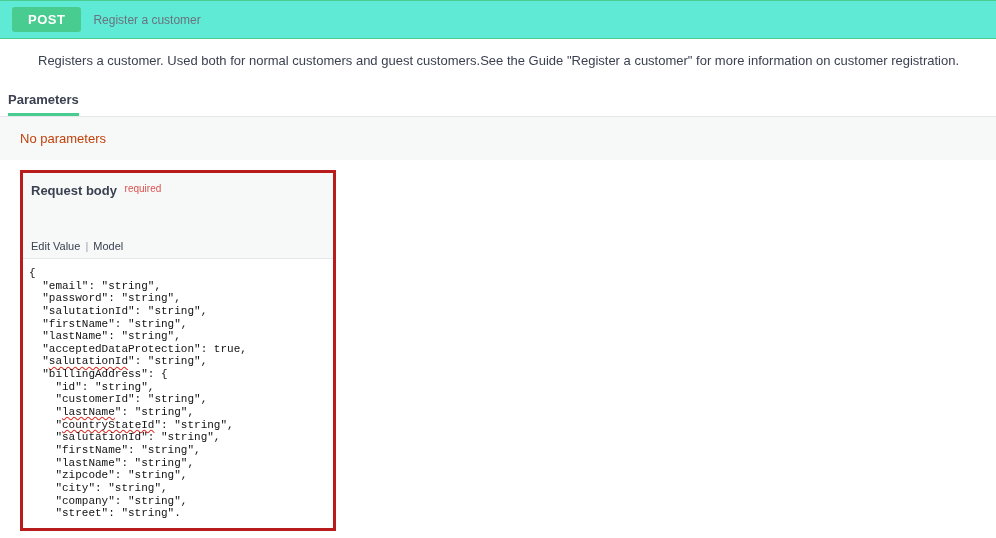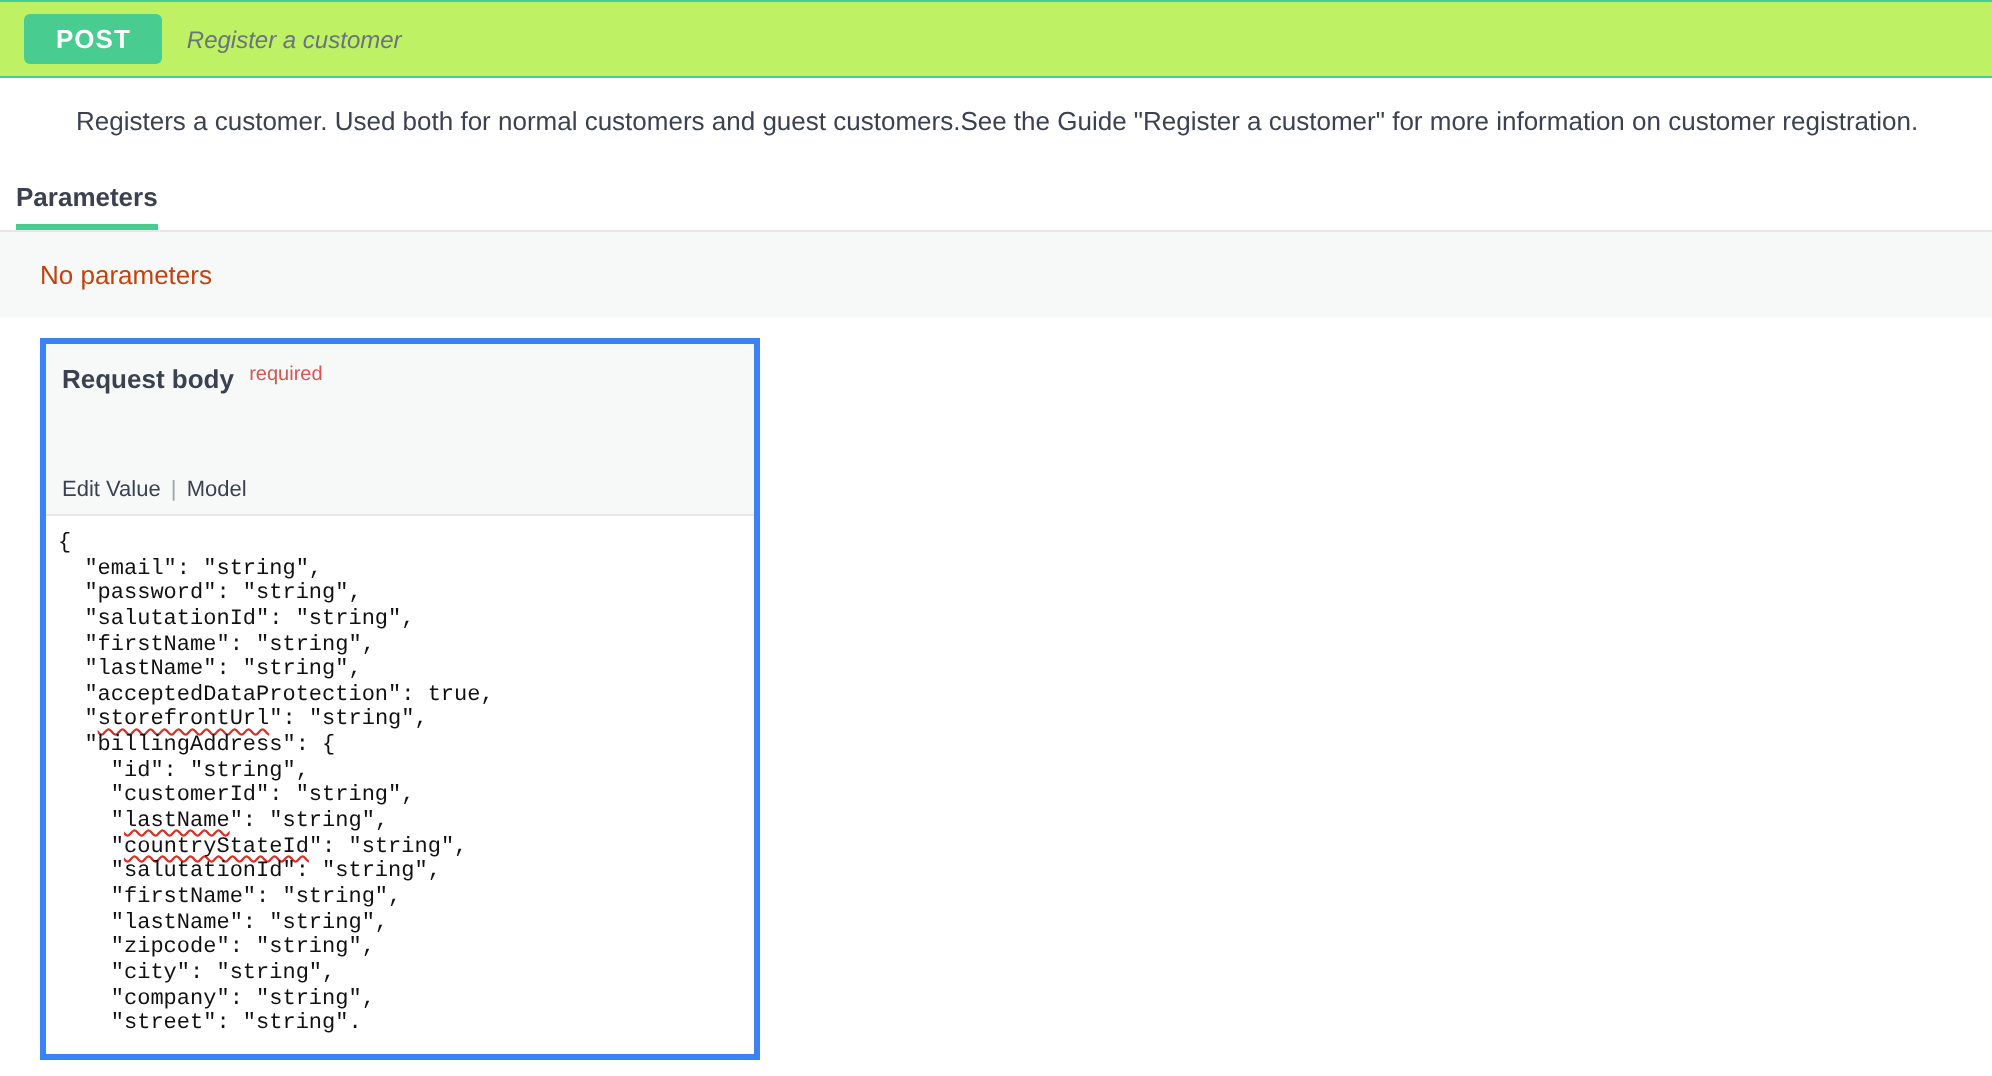--- a/index.html
+++ b/index.html
@@ -6,21 +6,21 @@
     body {
       font-family: -apple-system, BlinkMacSystemFont, "Segoe UI", Arial, sans-serif;
       background: #fff;
       width: 996px;
       height: 538px;
       overflow: hidden;
     }
     .endpoint-header {
       display: flex;
       align-items: center;
-      background: #bef264;
+      background: #5eead4;
       border: 1px solid #49cc90;
       border-left: none;
       border-right: none;
       padding: 6px 12px;
       gap: 12px;
     }
     .method-badge {
       background: #49cc90;
       color: #fff;
       font-weight: bold;
@@ -31,21 +31,20 @@
     }
     .path {
       font-family: "Courier New", monospace;
       font-size: 15px;
       font-weight: bold;
       color: #3b4151;
     }
     .summary {
       font-size: 12px;
       color: #6b7280;
-      font-style: italic;
     }
     .description {
       padding: 14px 20px;
       font-size: 13px;
       color: #3b4151;
       background: #fff;
       margin-left: 18px;
     }
     .section-tabs {
       border-bottom: 1px solid #e5e7eb;
@@ -61,22 +60,22 @@
       border-bottom: 3px solid #49cc90;
     }
     .no-params {
       padding: 14px 20px;
       font-size: 13px;
       color: #c2410c;
       background: #f7f9f8;
     }
     .request-body-section {
       margin: 10px 12px 0 20px;
-      width: 360px;
-      border: 3px solid #3b82f6;
+      width: 316px;
+      border: 3px solid #b91c1c;
       background: #f7f9f8;
       overflow: hidden;
     }
     .request-body-header {
       padding: 10px 8px 12px 8px;
       font-size: 13px;
       font-weight: bold;
       color: #3b4151;
     }
     .required {
@@ -141,21 +140,21 @@
     <span class="body-tab-sep">|</span>
     <span class="body-tab">Model</span>
   </div>
   <div class="code-block" id="code-block">{
   "email": "string",
   "password": "string",
   "salutationId": "string",
   "firstName": "string",
   "lastName": "string",
   "acceptedDataProtection": true,
-  "<span class="spell-red">storefrontUrl</span>": "string",
+  "<span class="spell-red">salutationId</span>": "string",
   "billingAddress": {
     "id": "string",
     "customerId": "string",
     "<span class="spell-red">lastName</span>": "string",
     "<span class="spell-red">countryStateId</span>": "string",
     "salutationId": "string",
     "firstName": "string",
     "lastName": "string",
     "zipcode": "string",
     "city": "string",

